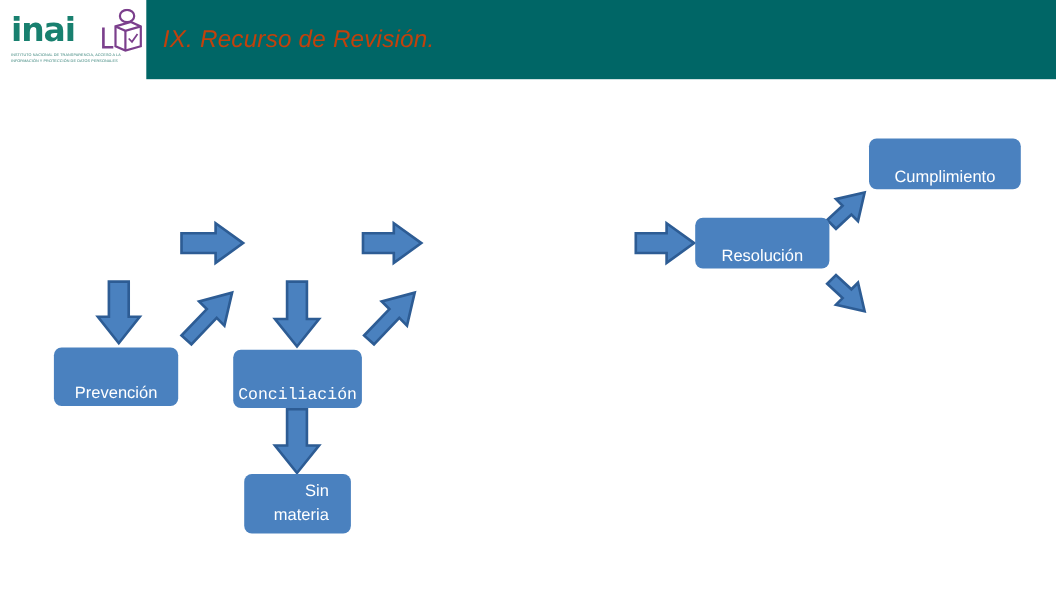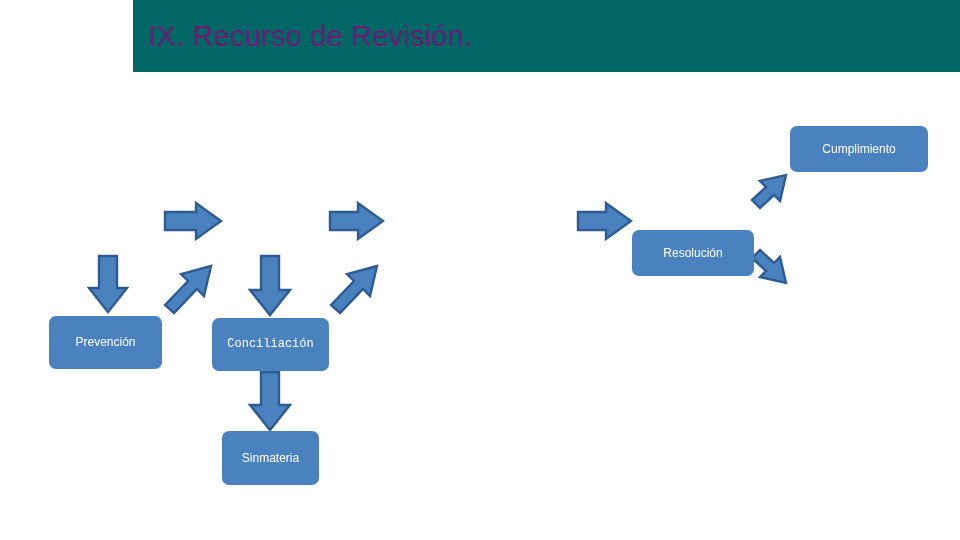--- a/index.html
+++ b/index.html
@@ -28,26 +28,27 @@
     width: 827px;
     height: 72px;
     background: #006666;
   }
   .header-title {
     position: absolute;
     left: 148px;
     top: 20px;
     width: 700px;
     height: 40px;
-    color: #701a75;
-    font-size: 29px;
+    color: #c2410c;
+    font-size: 22px;
     line-height: 32px;
     font-family: "Liberation Sans", sans-serif;
     letter-spacing: 0.2px;
     white-space: nowrap;
+    font-style: italic;
   }
 
   
   .logo-block {
     position: absolute;
     left: 0px;
     top: 0px;
     width: 133px;
     height: 72px;
     background: #ffffff;
@@ -80,26 +81,26 @@
     color: #2e7d73;
     font-family: "Liberation Sans", sans-serif;
     letter-spacing: 0.1px;
     text-transform: uppercase;
   }
 
   
   .node {
     position: absolute;
     display: flex;
-    align-items: center;
+    align-items: flex-end;
     justify-content: center;
     text-align: center;
     color: #ffffff;
     font-family: "Liberation Sans", sans-serif;
-    font-size: 12px;
+    font-size: 15px;
     line-height: 19px;
     box-sizing: border-box;
     padding: 2px 20px;
   }
   .node.blue {
     background: #4a81bf;
     border-radius: 7px;
   }
   .node.orange {
     background: #e2690b;
@@ -114,20 +115,36 @@
     width: 960px;
     height: 540px;
     pointer-events: none;
   }
 </style>
 </head>
 <body>
 
 <div id="slide">
 
+  <div class="logo-block">
+    <div class="logo-word">inai</div>
+    <svg class="logo-mark" viewBox="0 0 38 40">
+
+      <ellipse cx="23.5" cy="6.5" rx="6.5" ry="5.6" fill="none" stroke="#7b3f8c" stroke-width="2"></ellipse>
+
+      <path d="M13 16 L27 12 L36 16 L36 34 L22 38 L13 34 Z" fill="none" stroke="#7b3f8c" stroke-width="2"></path>
+      <path d="M13 16 L22 20 L36 16" fill="none" stroke="#7b3f8c" stroke-width="2"></path>
+      <path d="M22 20 L22 38" fill="none" stroke="#7b3f8c" stroke-width="2"></path>
+
+      <path d="M2 17 L2 35 L11 35" fill="none" stroke="#7b3f8c" stroke-width="2.4"></path>
+
+      <path d="M25 27 L28 30 L33 23" fill="none" stroke="#7b3f8c" stroke-width="1.6"></path>
+    </svg>
+    <div class="logo-tagline">Instituto Nacional de Transparencia, Acceso a la Información y Protección de Datos Personales</div>
+  </div>
 
   <div class="header-bar"></div>
   <div class="header-title">IX. Recurso de Revisión.</div>
 
   <svg class="arrow-layer" viewBox="0 0 960 540">
 
     <g>
       <path d="M165 212 L196 212 L196 203 L221 221 L196 239 L196 230 L165 230 Z" fill="#4a81bf" stroke="#2d5c94" stroke-width="2.4" stroke-linejoin="miter"></path>
     </g>
 
@@ -164,35 +181,35 @@
     </g>
 
     <g>
       <path d="M752 258 L766 271 L760 277 L786 283 L780 257 L774 263 L760 250 Z" fill="#4a81bf" stroke="#2d5c94" stroke-width="2.4" stroke-linejoin="miter"></path>
     </g>
   </svg>
 
 
 
 
-  <div class="node blue" style="left:632px; top:198px; width:122px; height:46px;margin-top:32px;">
+  <div class="node blue" style="left:632px; top:198px; width:122px; height:46px;">
     <span>Resolución</span>
   </div>
 
   <div class="node blue" style="left:790px; top:126px; width:138px; height:46px;">
     <span>Cumplimiento</span>
   </div>
 
 
   <div class="node blue" style="left:49px; top:316px; width:113px; height:53px;">
     <span>Prevención</span>
   </div>
 
   <div class="node blue" style="left:212px; top:318px; width:117px; height:53px;font-family:Liberation Mono, monospace;">
     <span>Conciliación</span>
   </div>
 
-  <div class="node blue" style="left:222px; top:431px; width:97px; height:54px; flex-direction:row; line-height:22px;">
+  <div class="node blue" style="left:222px; top:431px; width:97px; height:54px; flex-direction:column; line-height:22px;">
     <span>Sin</span>
     <span>materia</span>
   </div>
 
 </div>
 
 </body></html>

